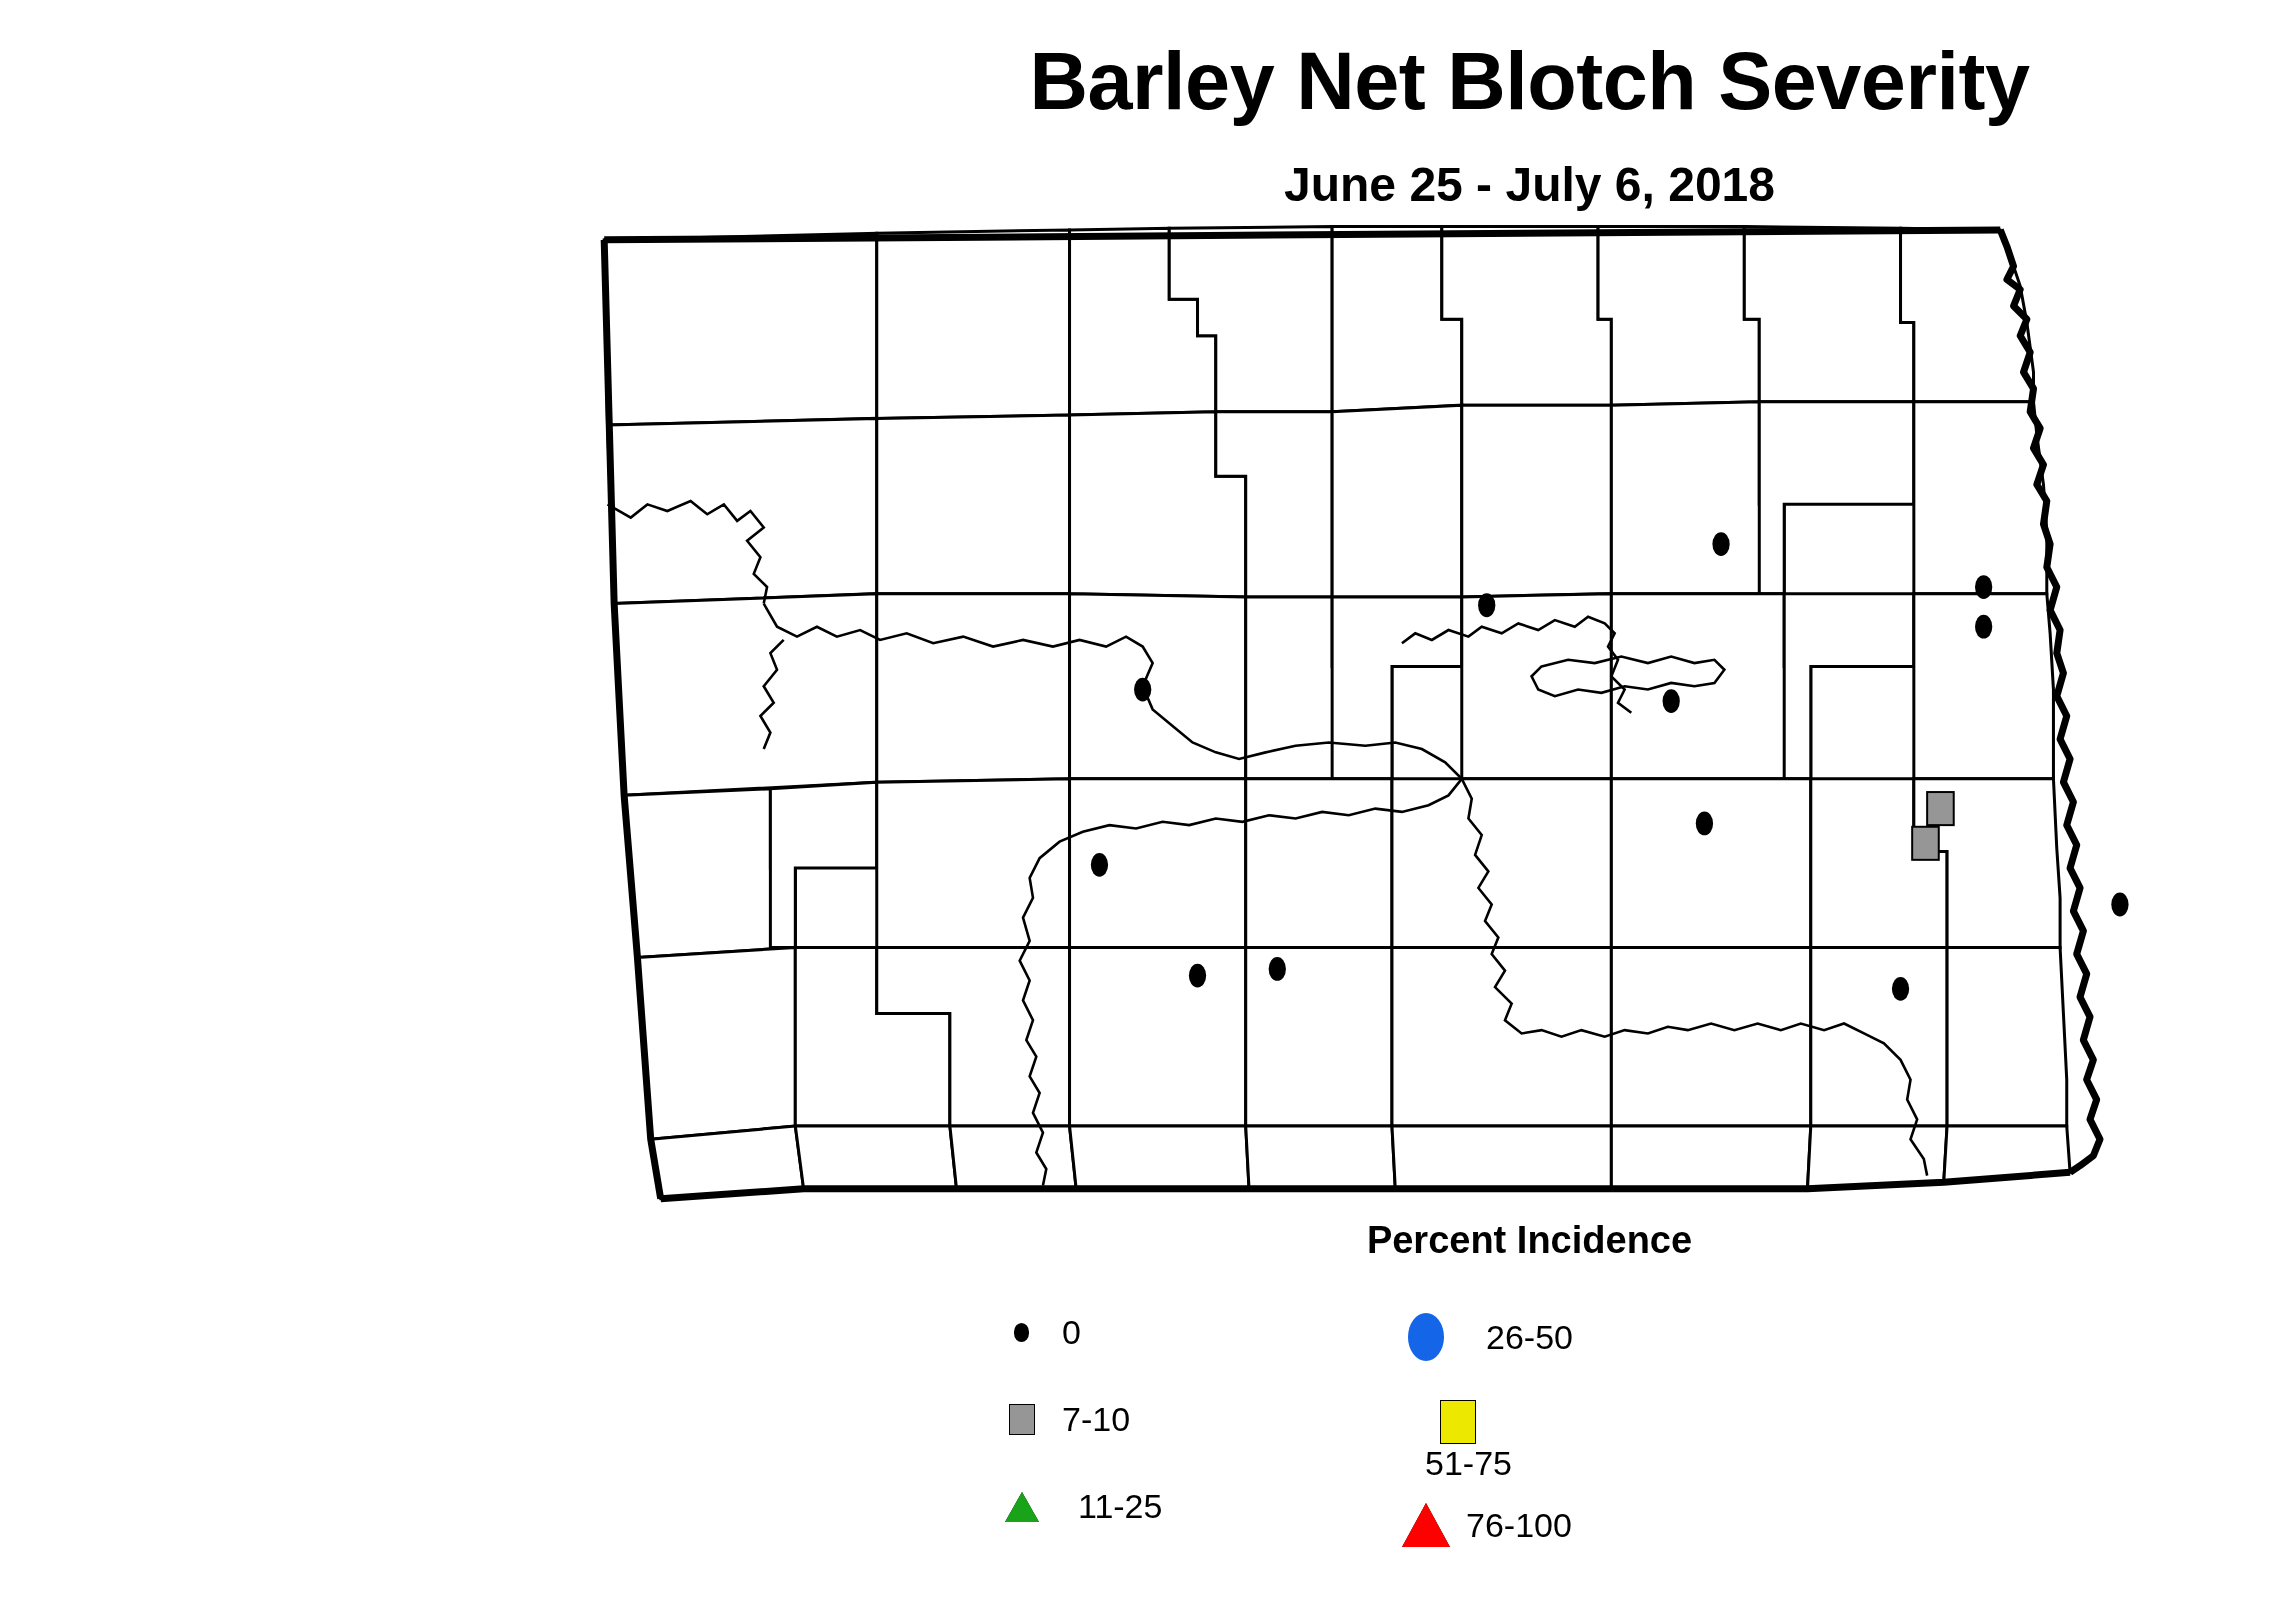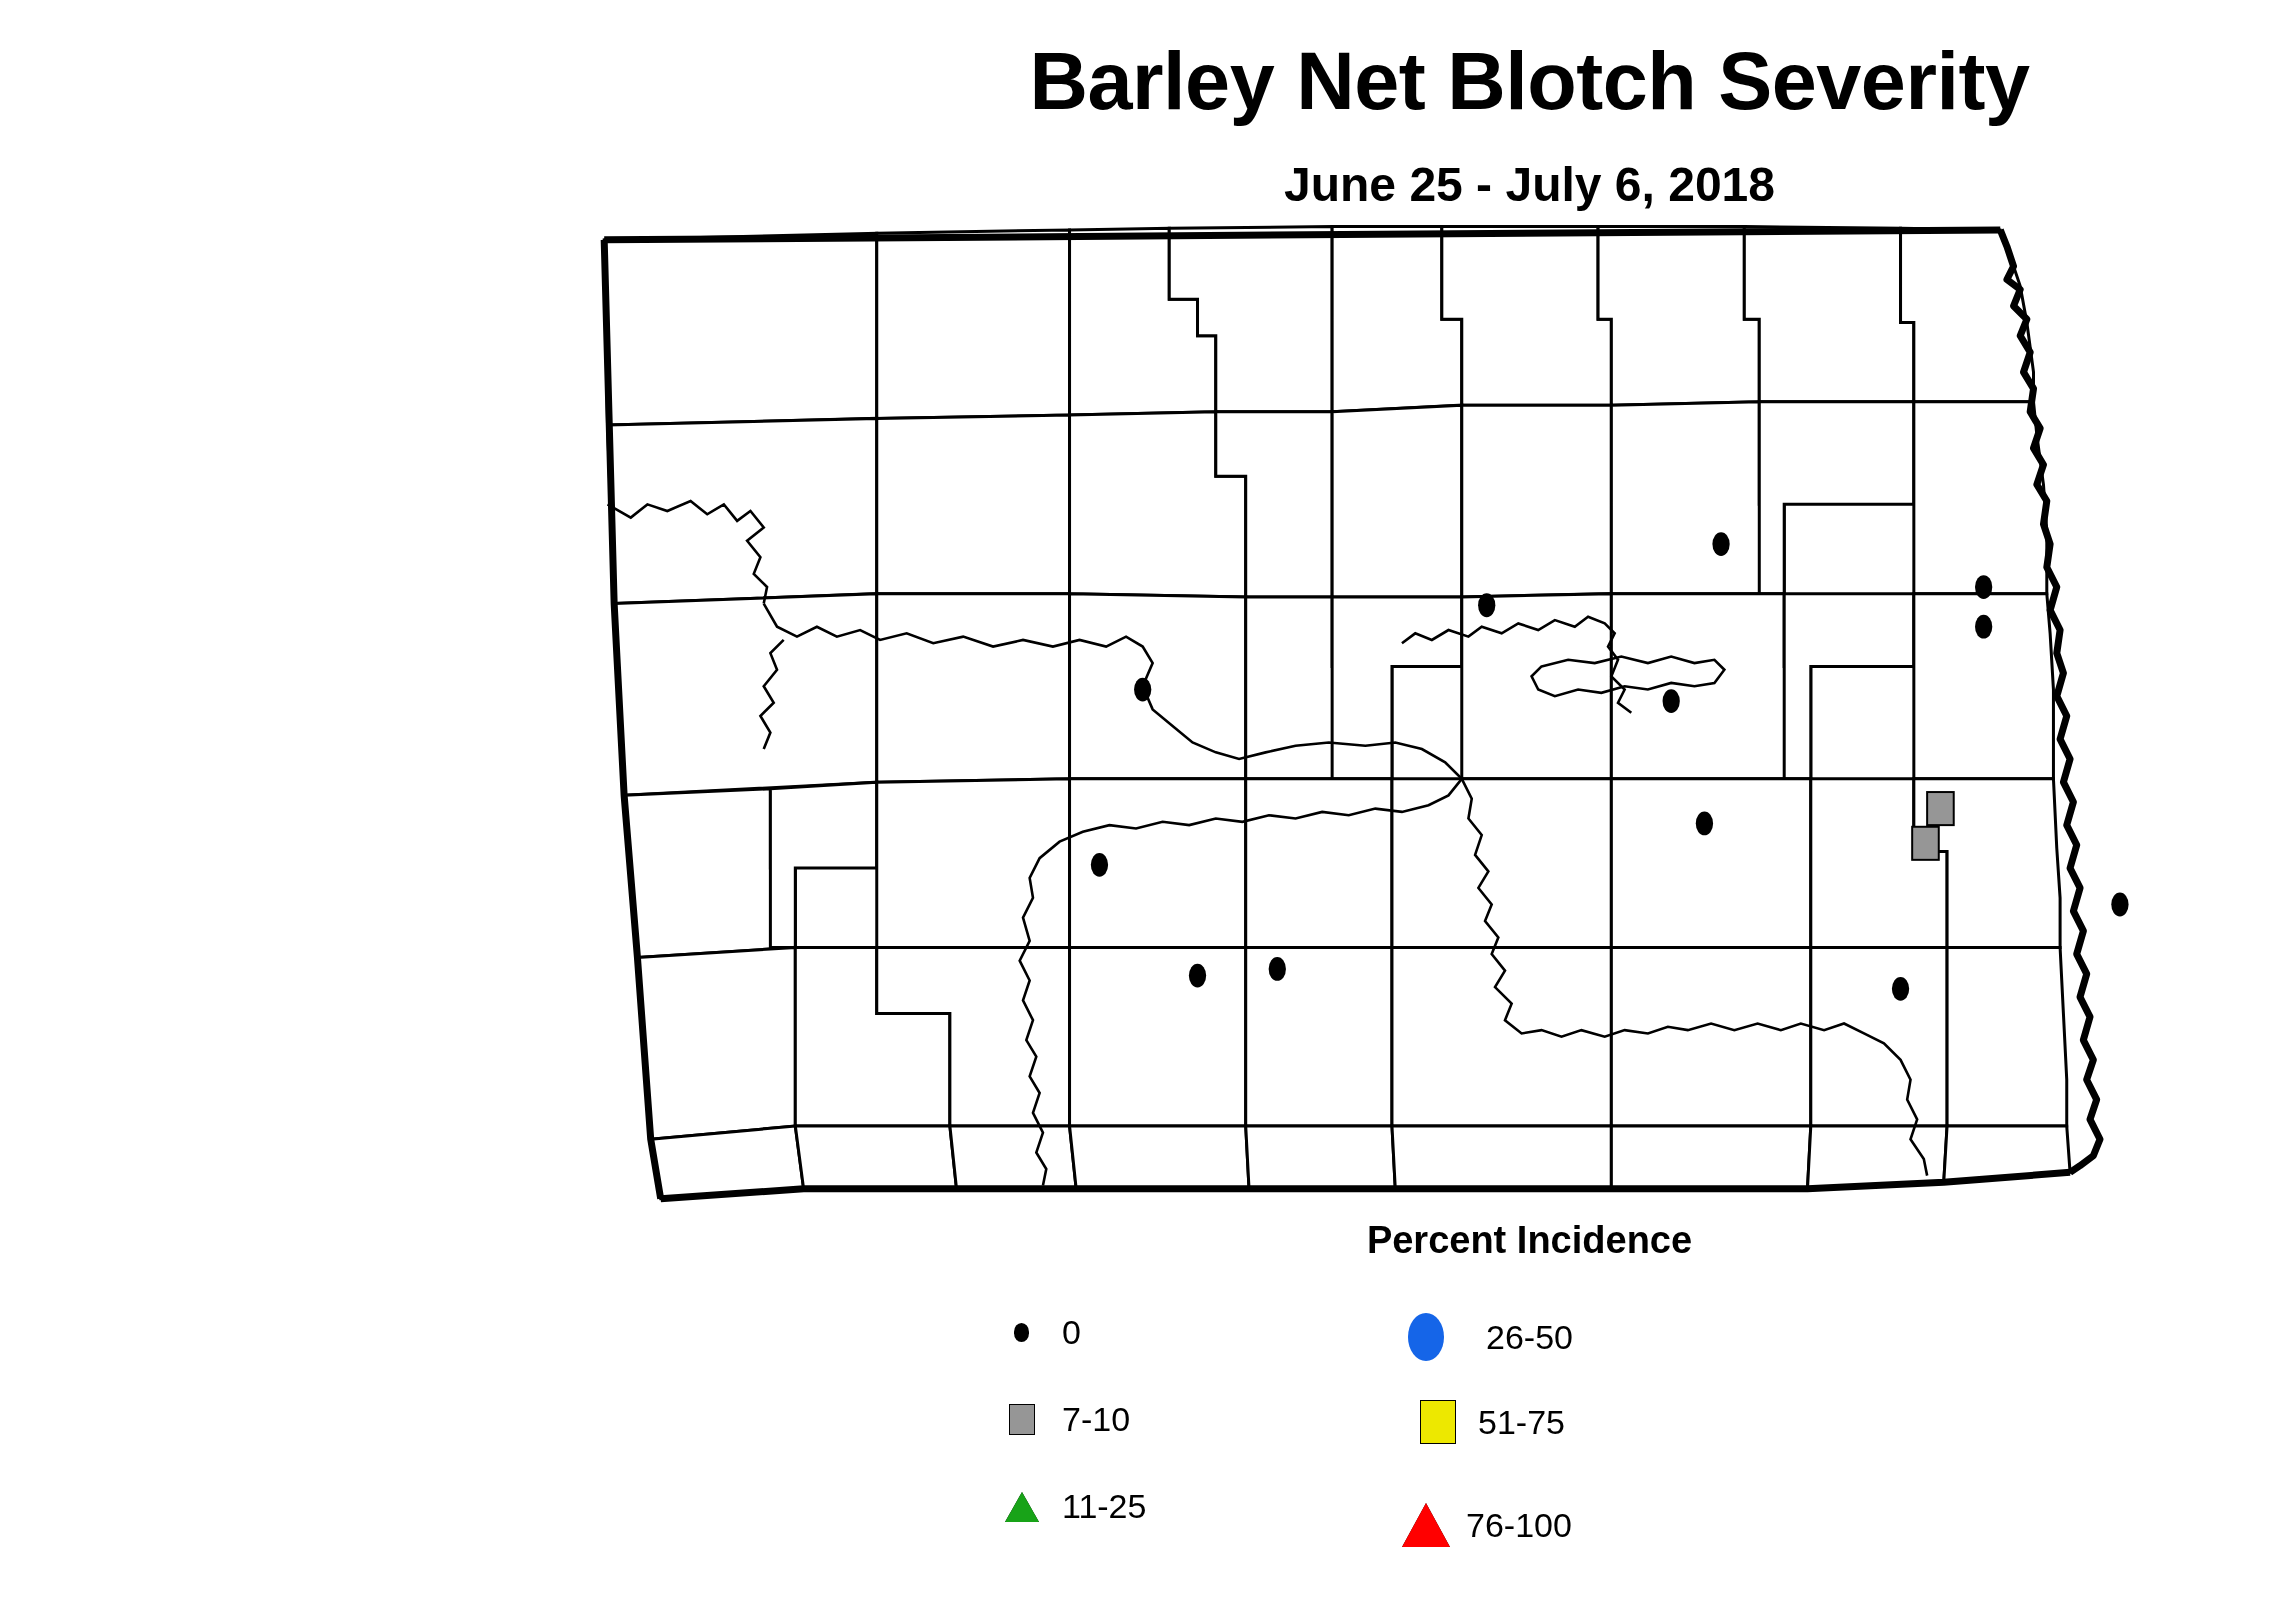--- a/index.html
+++ b/index.html
@@ -231,33 +231,33 @@
           <div class="sym-dot-small" style="background: rgb(0, 0, 0);"></div>
         </div>
         <div class="leg-label">0</div>
       </div>
       <div class="leg-item" style="left: 0px; top: 87px;">
         <div class="leg-sym">
           <div class="sym-square-small" style="background: rgb(150, 150, 150); border: 1.4px solid rgb(0, 0, 0);"></div>
         </div>
         <div class="leg-label">7-10</div>
       </div>
-      <div class="leg-item" style="left: 0px; top: 174px;">
+      <div class="leg-item" style="left: 0px; top: 174px; gap: 16px;">
         <div class="leg-sym">
           <div class="sym-tri-small" style="border-bottom: 30px solid rgb(24, 163, 24); filter: drop-shadow(rgb(0, 0, 0) 0px 0px 0px);"></div>
         </div>
         <div class="leg-label">11-25</div>
       </div>
       <div class="leg-item" style="left: 404px; top: 0px; gap: 20px;">
         <div class="leg-sym">
           <div class="sym-ellipse" style="background: rgb(21, 101, 232);"></div>
         </div>
         <div class="leg-label">26-50</div>
       </div>
-      <div class="leg-item" style="left: 416px; top: 87px;">
+      <div class="leg-item" style="left: 404px; top: 87px; flex-direction: column;">
         <div class="leg-sym">
           <div class="sym-square" style="background: rgb(237, 232, 0); border: 1.4px solid rgb(0, 0, 0);"></div>
         </div>
         <div class="leg-label">51-75</div>
       </div>
       <div class="leg-item" style="left: 404px; top: 190px;">
         <div class="leg-sym">
           <div class="sym-tri" style="border-bottom: 44px solid rgb(255, 0, 0); filter: drop-shadow(rgb(0, 0, 0) 0px 0px 0px);"></div>
         </div>
         <div class="leg-label">76-100</div>

